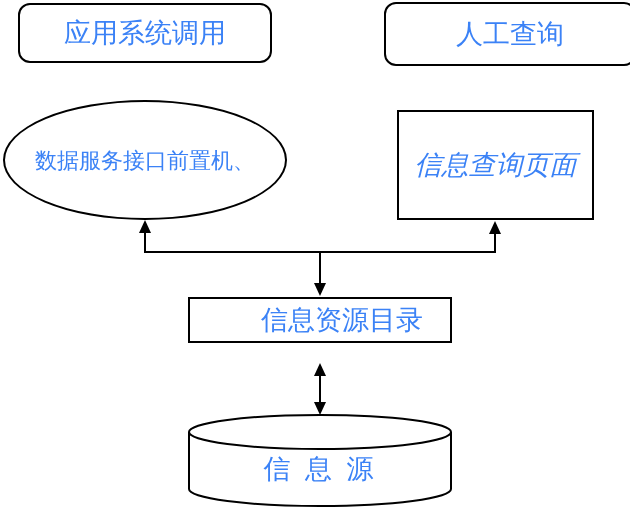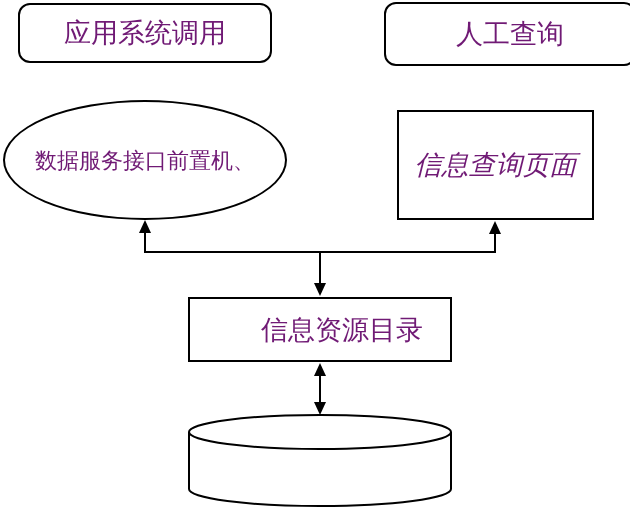--- a/index.html
+++ b/index.html
@@ -6,21 +6,21 @@
     margin: 0;
     padding: 0;
     background: #ffffff;
   }
   .stage {
     position: relative;
     width: 630px;
     height: 510px;
     background: #ffffff;
     font-family: "DejaVu Sans", sans-serif;
-    color: #701a75;
+    color: #3b82f6;
     overflow: hidden;
   }
   .overlay {
     position: absolute;
     left: 0;
     top: 0;
     width: 630px;
     height: 510px;
   }
   .node {
@@ -51,21 +51,21 @@
     font-size: 22px;
     line-height: 27px;
     font-family: "DejaVu Sans Mono", "DejaVu Sans", sans-serif;
   }
   #node-query-page {
     left: 397px; top: 110px; width: 197px; height: 110px;
     font-size: 27px;
     font-style: italic;
   }
   #node-catalog {
-    left: 188px; top: 297px; width: 264px; height: 65px;
+    left: 188px; top: 297px; width: 264px; height: 46px;
     font-size: 27px;
     padding-left: 44px;
   }
   #node-source-label {
     position: absolute;
     left: 188px; top: 450px; width: 264px; height: 38px;
     display: flex;
     align-items: center;
     justify-content: center;
     font-size: 27px;
@@ -114,14 +114,17 @@
   </div>
 
   <div class="node" id="node-query-page">
     <span class="label">信息查询页面</span>
   </div>
 
   <div class="node" id="node-catalog">
     <span class="label">信息资源目录</span>
   </div>
 
+  <div id="node-source-label">
+    <span class="label">信 息 源</span>
+  </div>
 
 </div>
 
 </body></html>

